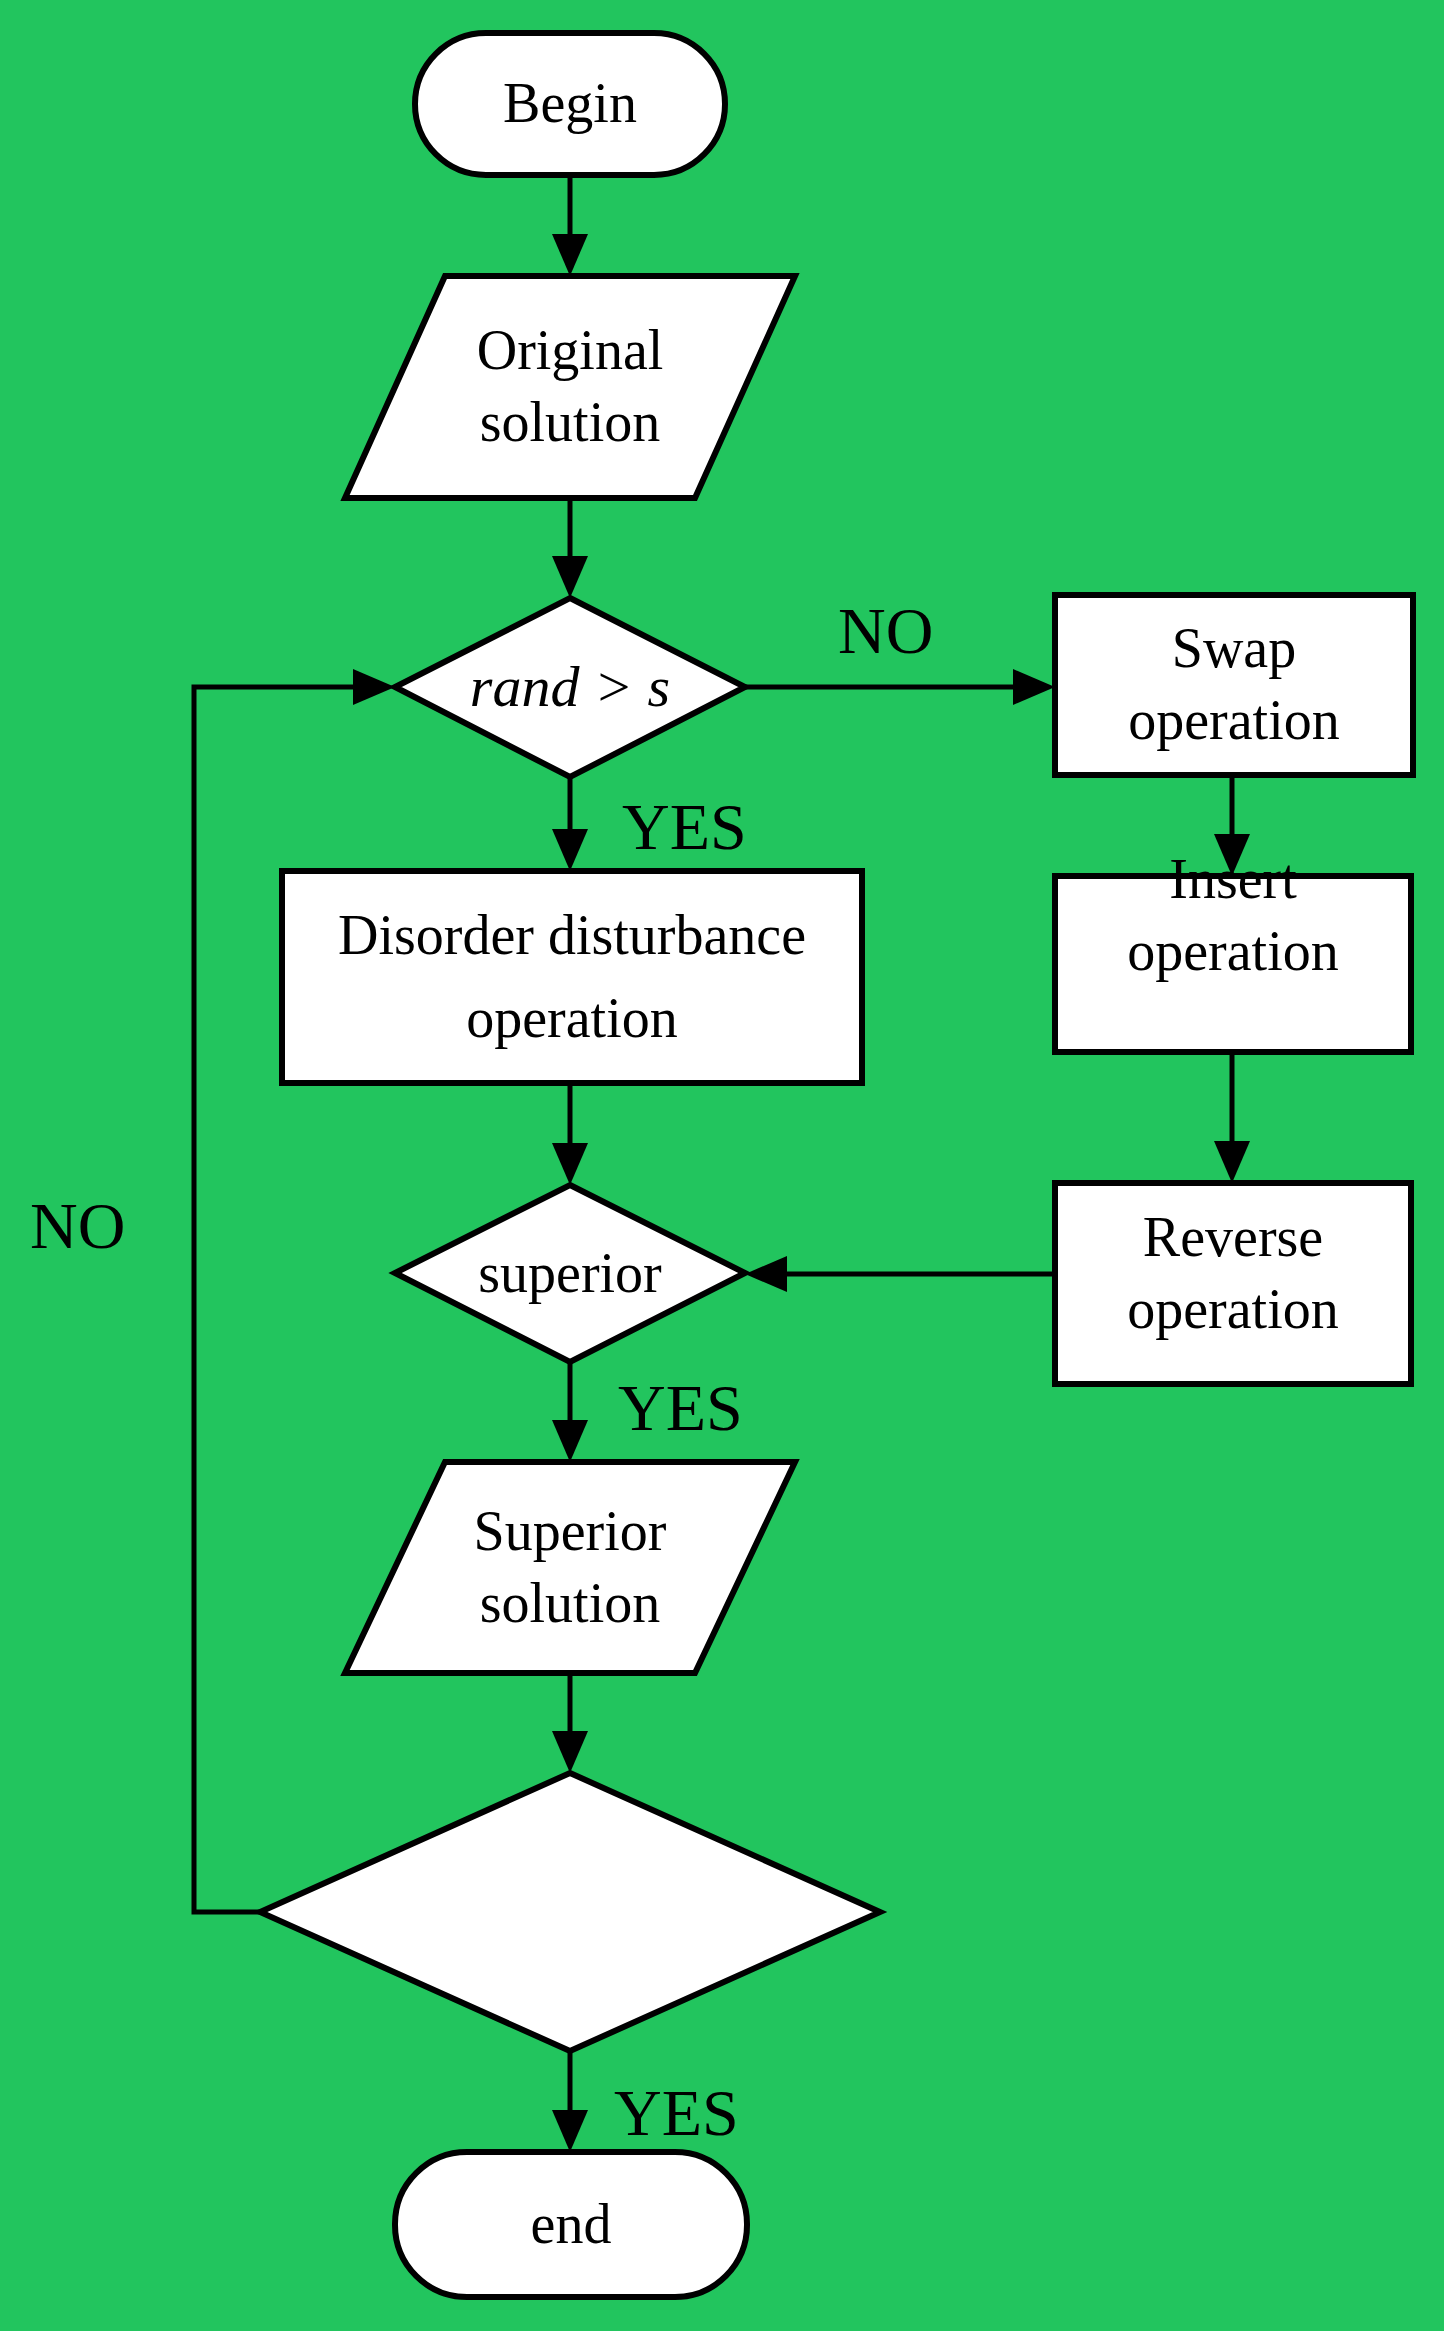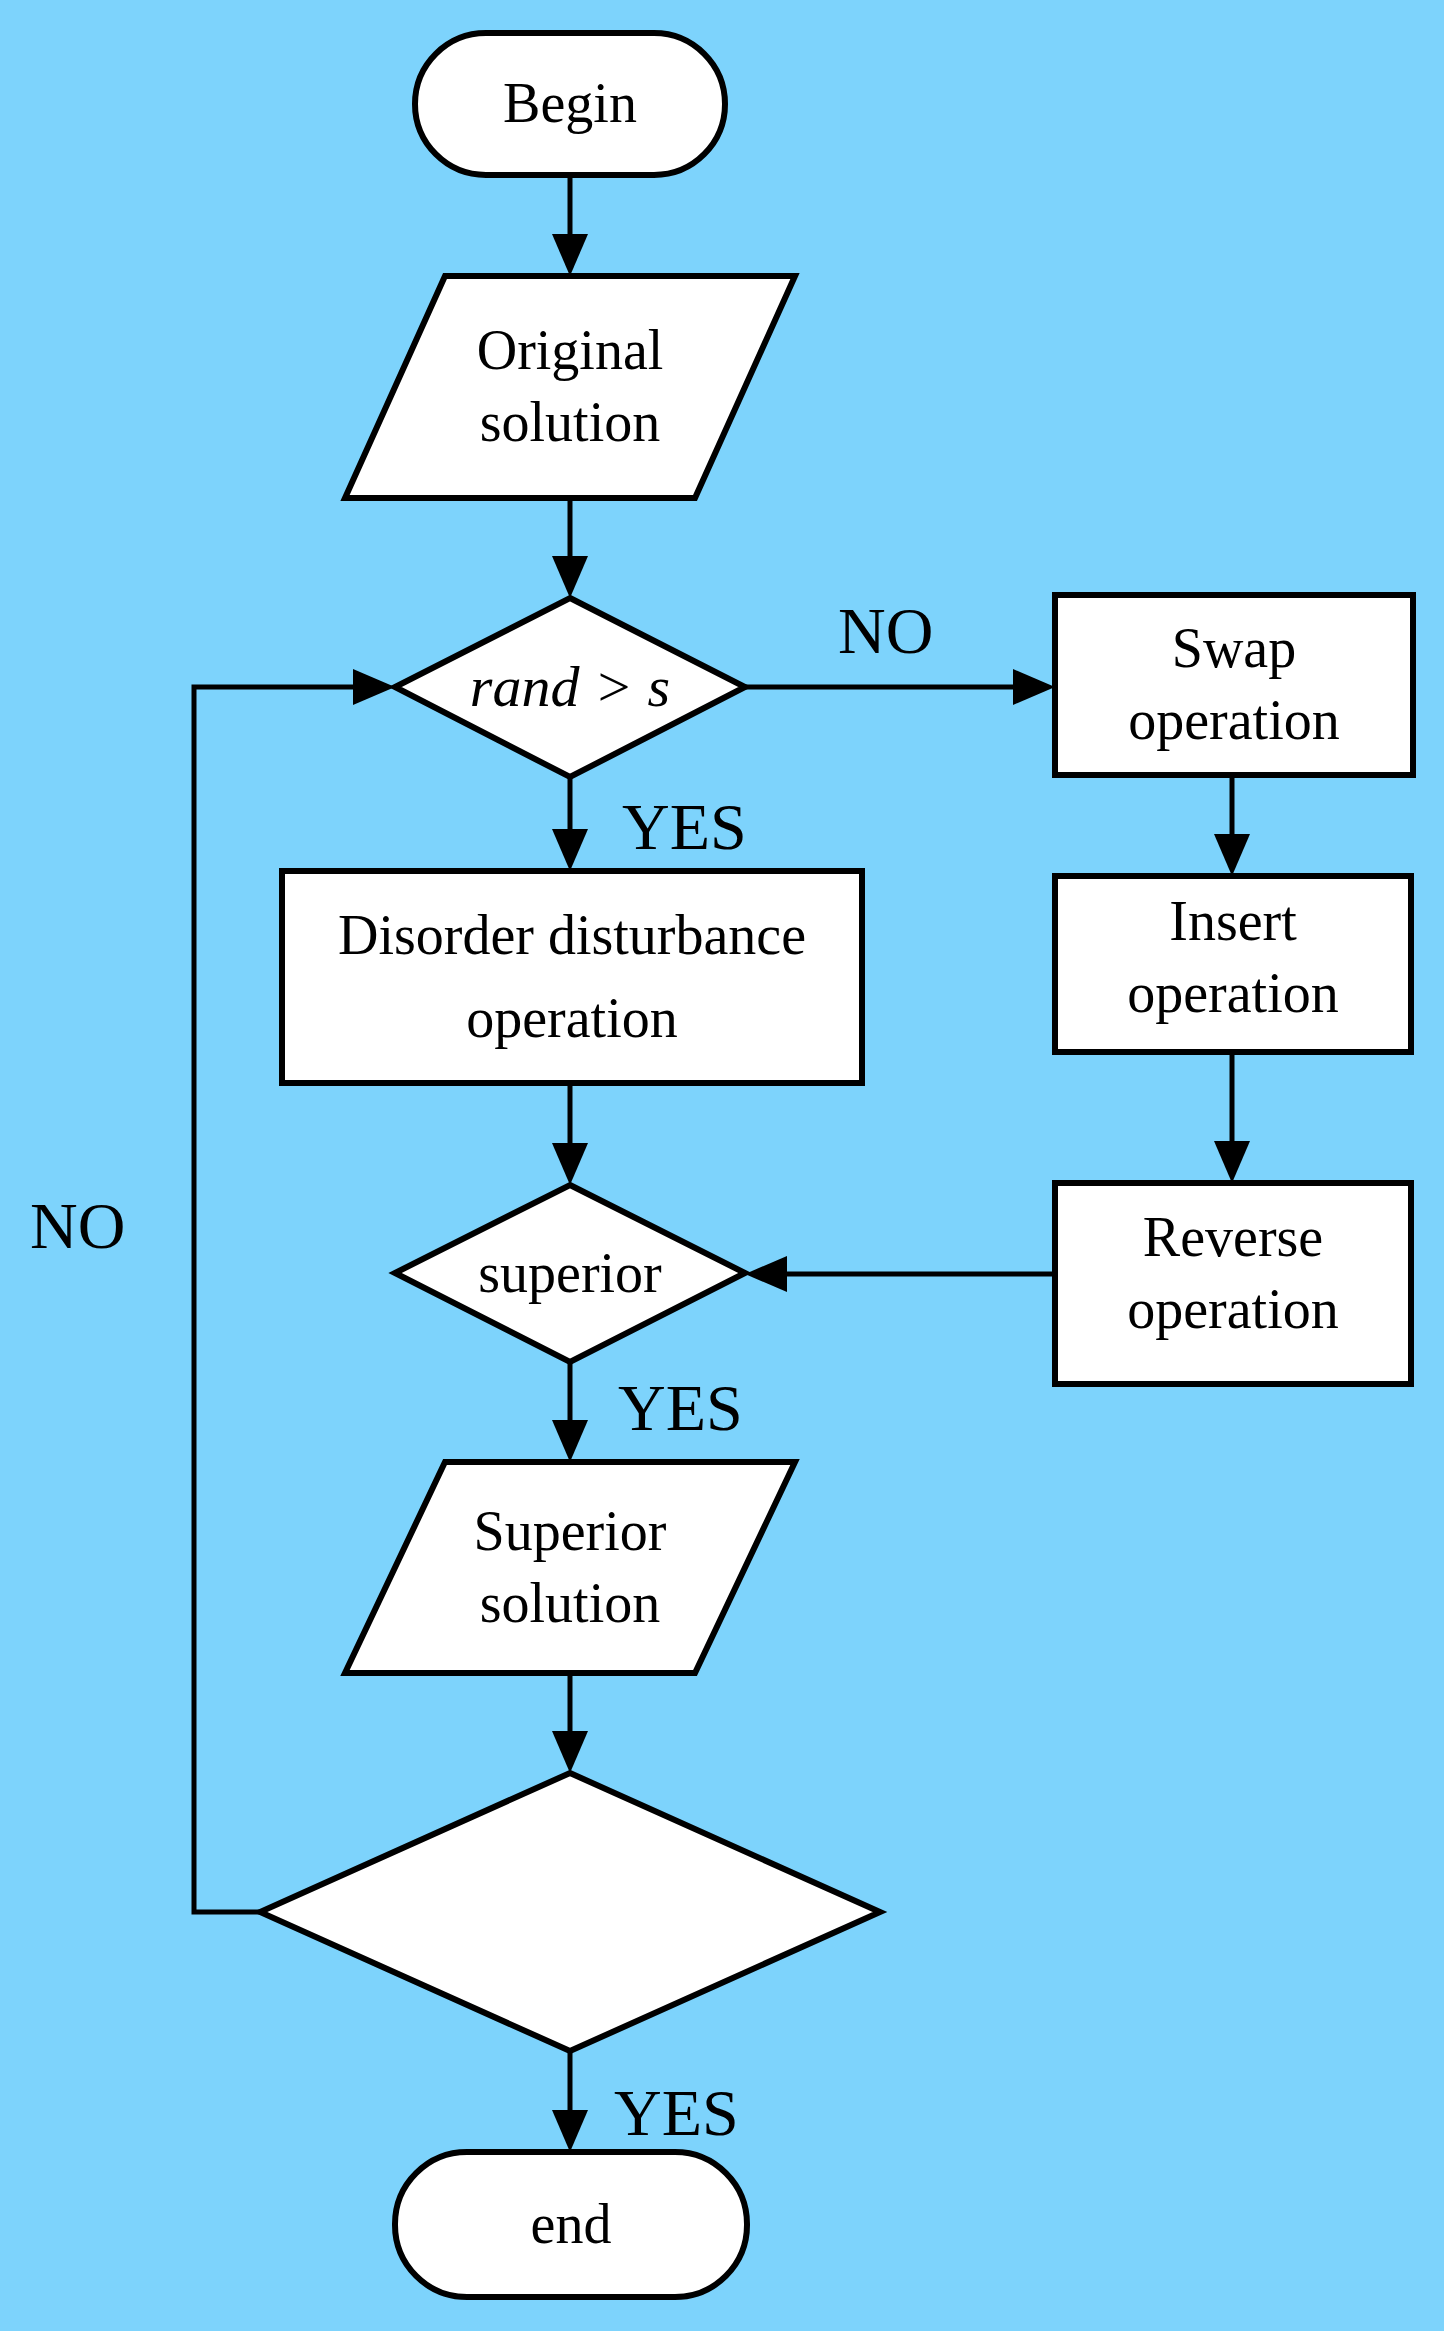--- a/index.html
+++ b/index.html
@@ -4,21 +4,21 @@
 <style>
   html, body {
     margin: 0;
     padding: 0;
     background: #ffffff;
   }
   .canvas {
     position: relative;
     width: 1444px;
     height: 2331px;
-    background: #7dd3fc;
+    background: #22c55e;
     font-family: "Liberation Serif", "DejaVu Serif", serif;
     color: #000000;
     overflow: hidden;
   }
   .canvas svg {
     position: absolute;
     left: 0;
     top: 0;
   }
   .node-label {
@@ -115,21 +115,21 @@
   <div class="node-label" style="left:282px; top:871px; width:580px; height:212px;gap:11px;">
     <span>Disorder disturbance</span>
     <span>operation</span>
   </div>
 
   <div class="node-label" style="left:1055px; top:595px; width:358px; height:180px;">
     <span>Swap</span>
     <span>operation</span>
   </div>
 
-  <div class="node-label" style="left:1055px; top:870px; width:356px; height:176px;">
+  <div class="node-label" style="left:1055px; top:828px; width:356px; height:176px;">
     <span>Insert</span>
     <span>operation</span>
   </div>
 
   <div class="node-label" style="left:1055px; top:1173px; width:356px; height:201px;">
     <span>Reverse</span>
     <span>operation</span>
   </div>
 
   <div class="node-label" style="left:395px; top:1185px; width:350px; height:177px;">

